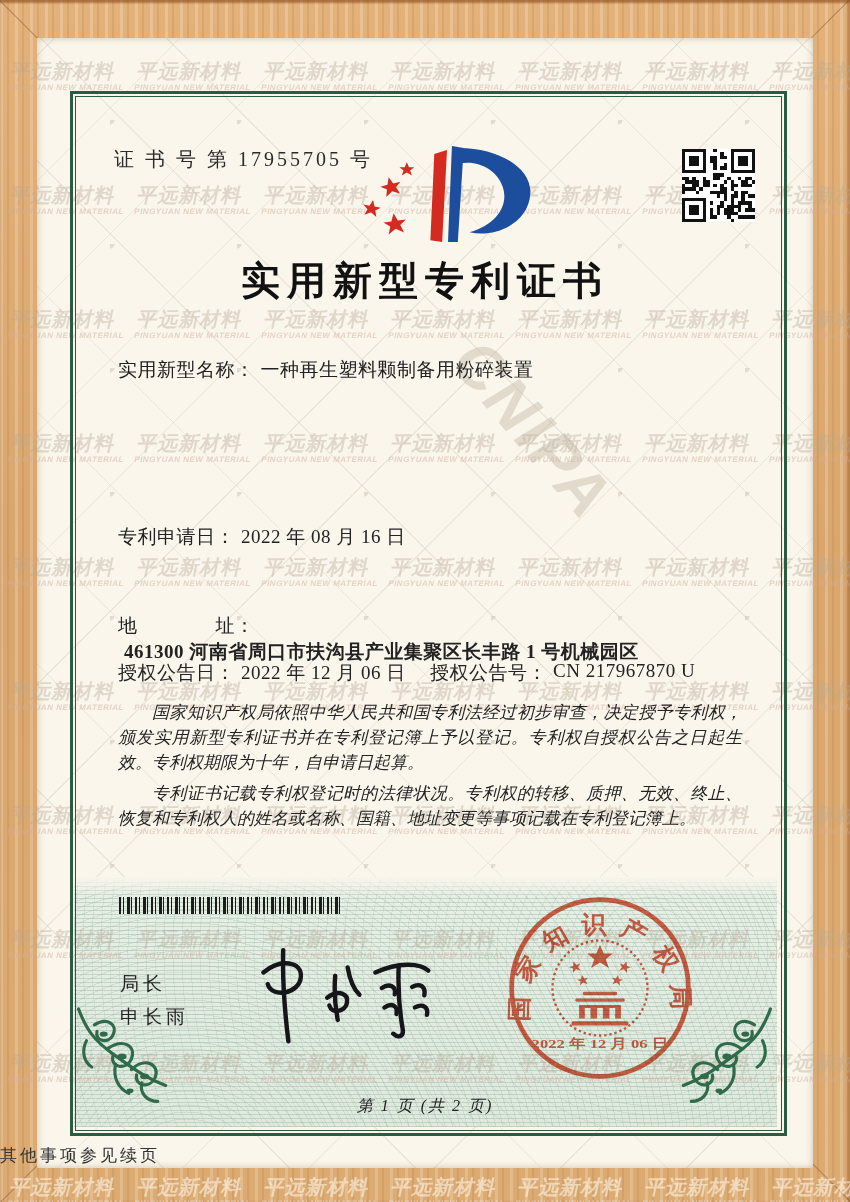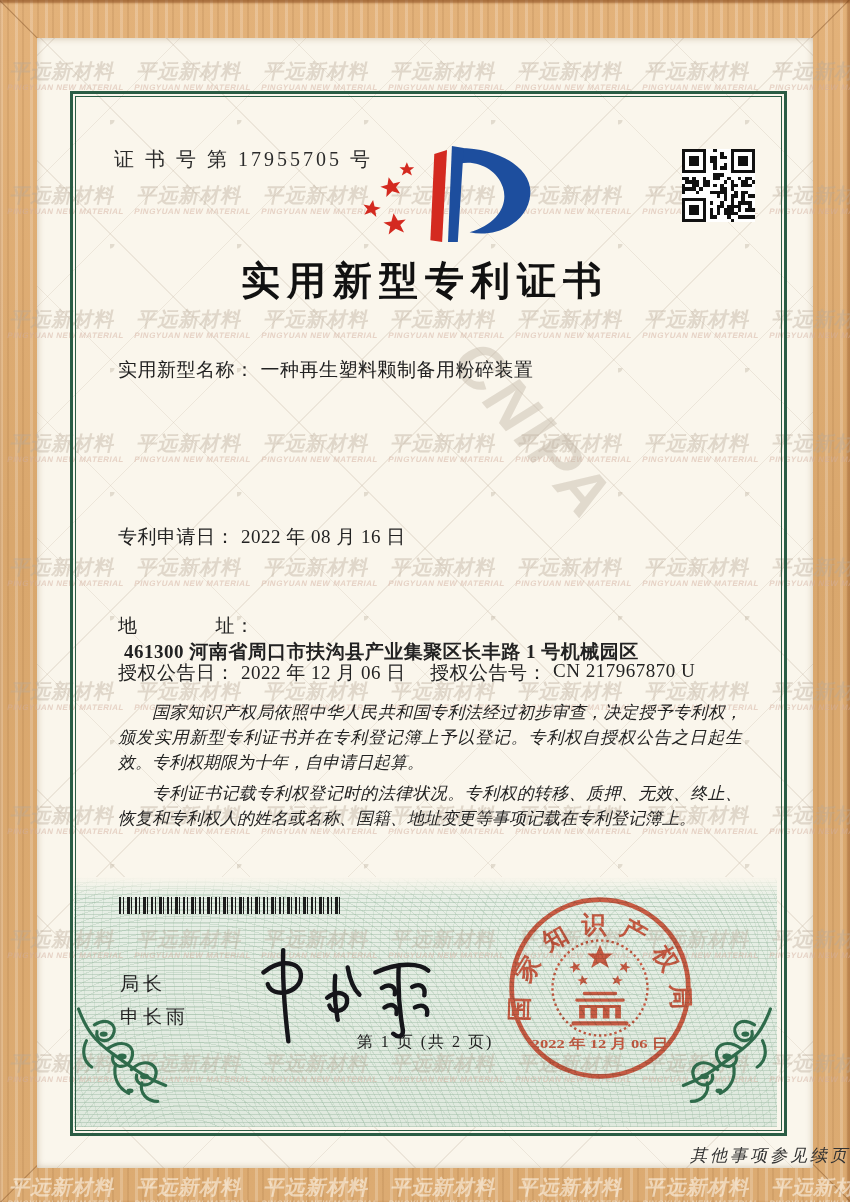--- a/index.html
+++ b/index.html
@@ -61,24 +61,24 @@
   .grant-no-group{position:absolute;left:312px;top:0;white-space:nowrap;}
   .para{position:absolute;left:118px;width:624px;font-size:17px;line-height:25px;color:#222;
     text-align:justify;text-indent:2em;font-style:italic;z-index:5;}
   .barcode{position:absolute;left:119px;top:897px;width:222px;height:17px;z-index:5;
     background:repeating-linear-gradient(90deg,#1c1c1c 0 2px,rgba(0,0,0,0) 2px 4px,#1c1c1c 4px 5px,rgba(0,0,0,0) 5px 8px,#1c1c1c 8px 11px,rgba(0,0,0,0) 11px 12px,#1c1c1c 12px 13px,rgba(0,0,0,0) 13px 16px);}
   .director-label{position:absolute;left:120px;top:971px;font-size:19px;color:#222;z-index:5;letter-spacing:4px;}
   .director-name{position:absolute;left:120px;top:1004px;font-size:19px;color:#222;z-index:5;letter-spacing:4px;}
   .signature{position:absolute;left:248px;top:938px;width:205px;height:108px;z-index:6;transform:rotate(-2deg);}
   .seal{position:absolute;left:505px;top:893px;width:190px;height:190px;z-index:7;mix-blend-mode:multiply;opacity:.95;}
   .seal text{font-family:"Liberation Serif","DejaVu Serif",serif;font-weight:bold;}
-  .footer{position:absolute;left:0;right:0;top:1032px;text-align:center;font-size:16px;color:#222;
-    z-index:5;letter-spacing:2px;}
-  .note{position:absolute;left:0;right:0;top:1144px;text-align:right;font-size:17px;color:#333;
-    font-style:italic;z-index:5;letter-spacing:3px;}
+  .footer{position:absolute;left:0;right:0;top:1096px;text-align:center;font-size:16px;color:#222;
+    font-style:italic;z-index:5;letter-spacing:2px;}
+  .note{position:absolute;left:0;right:0;top:1144px;text-align:left;font-size:17px;color:#333;
+    z-index:5;letter-spacing:3px;}
 </style>
 </head>
 <body>
 
 <div class="photo">
   <div class="miter tl"></div>
   <div class="miter tr"></div>
   <div class="miter bl"></div>
   <div class="miter br"></div>
 

